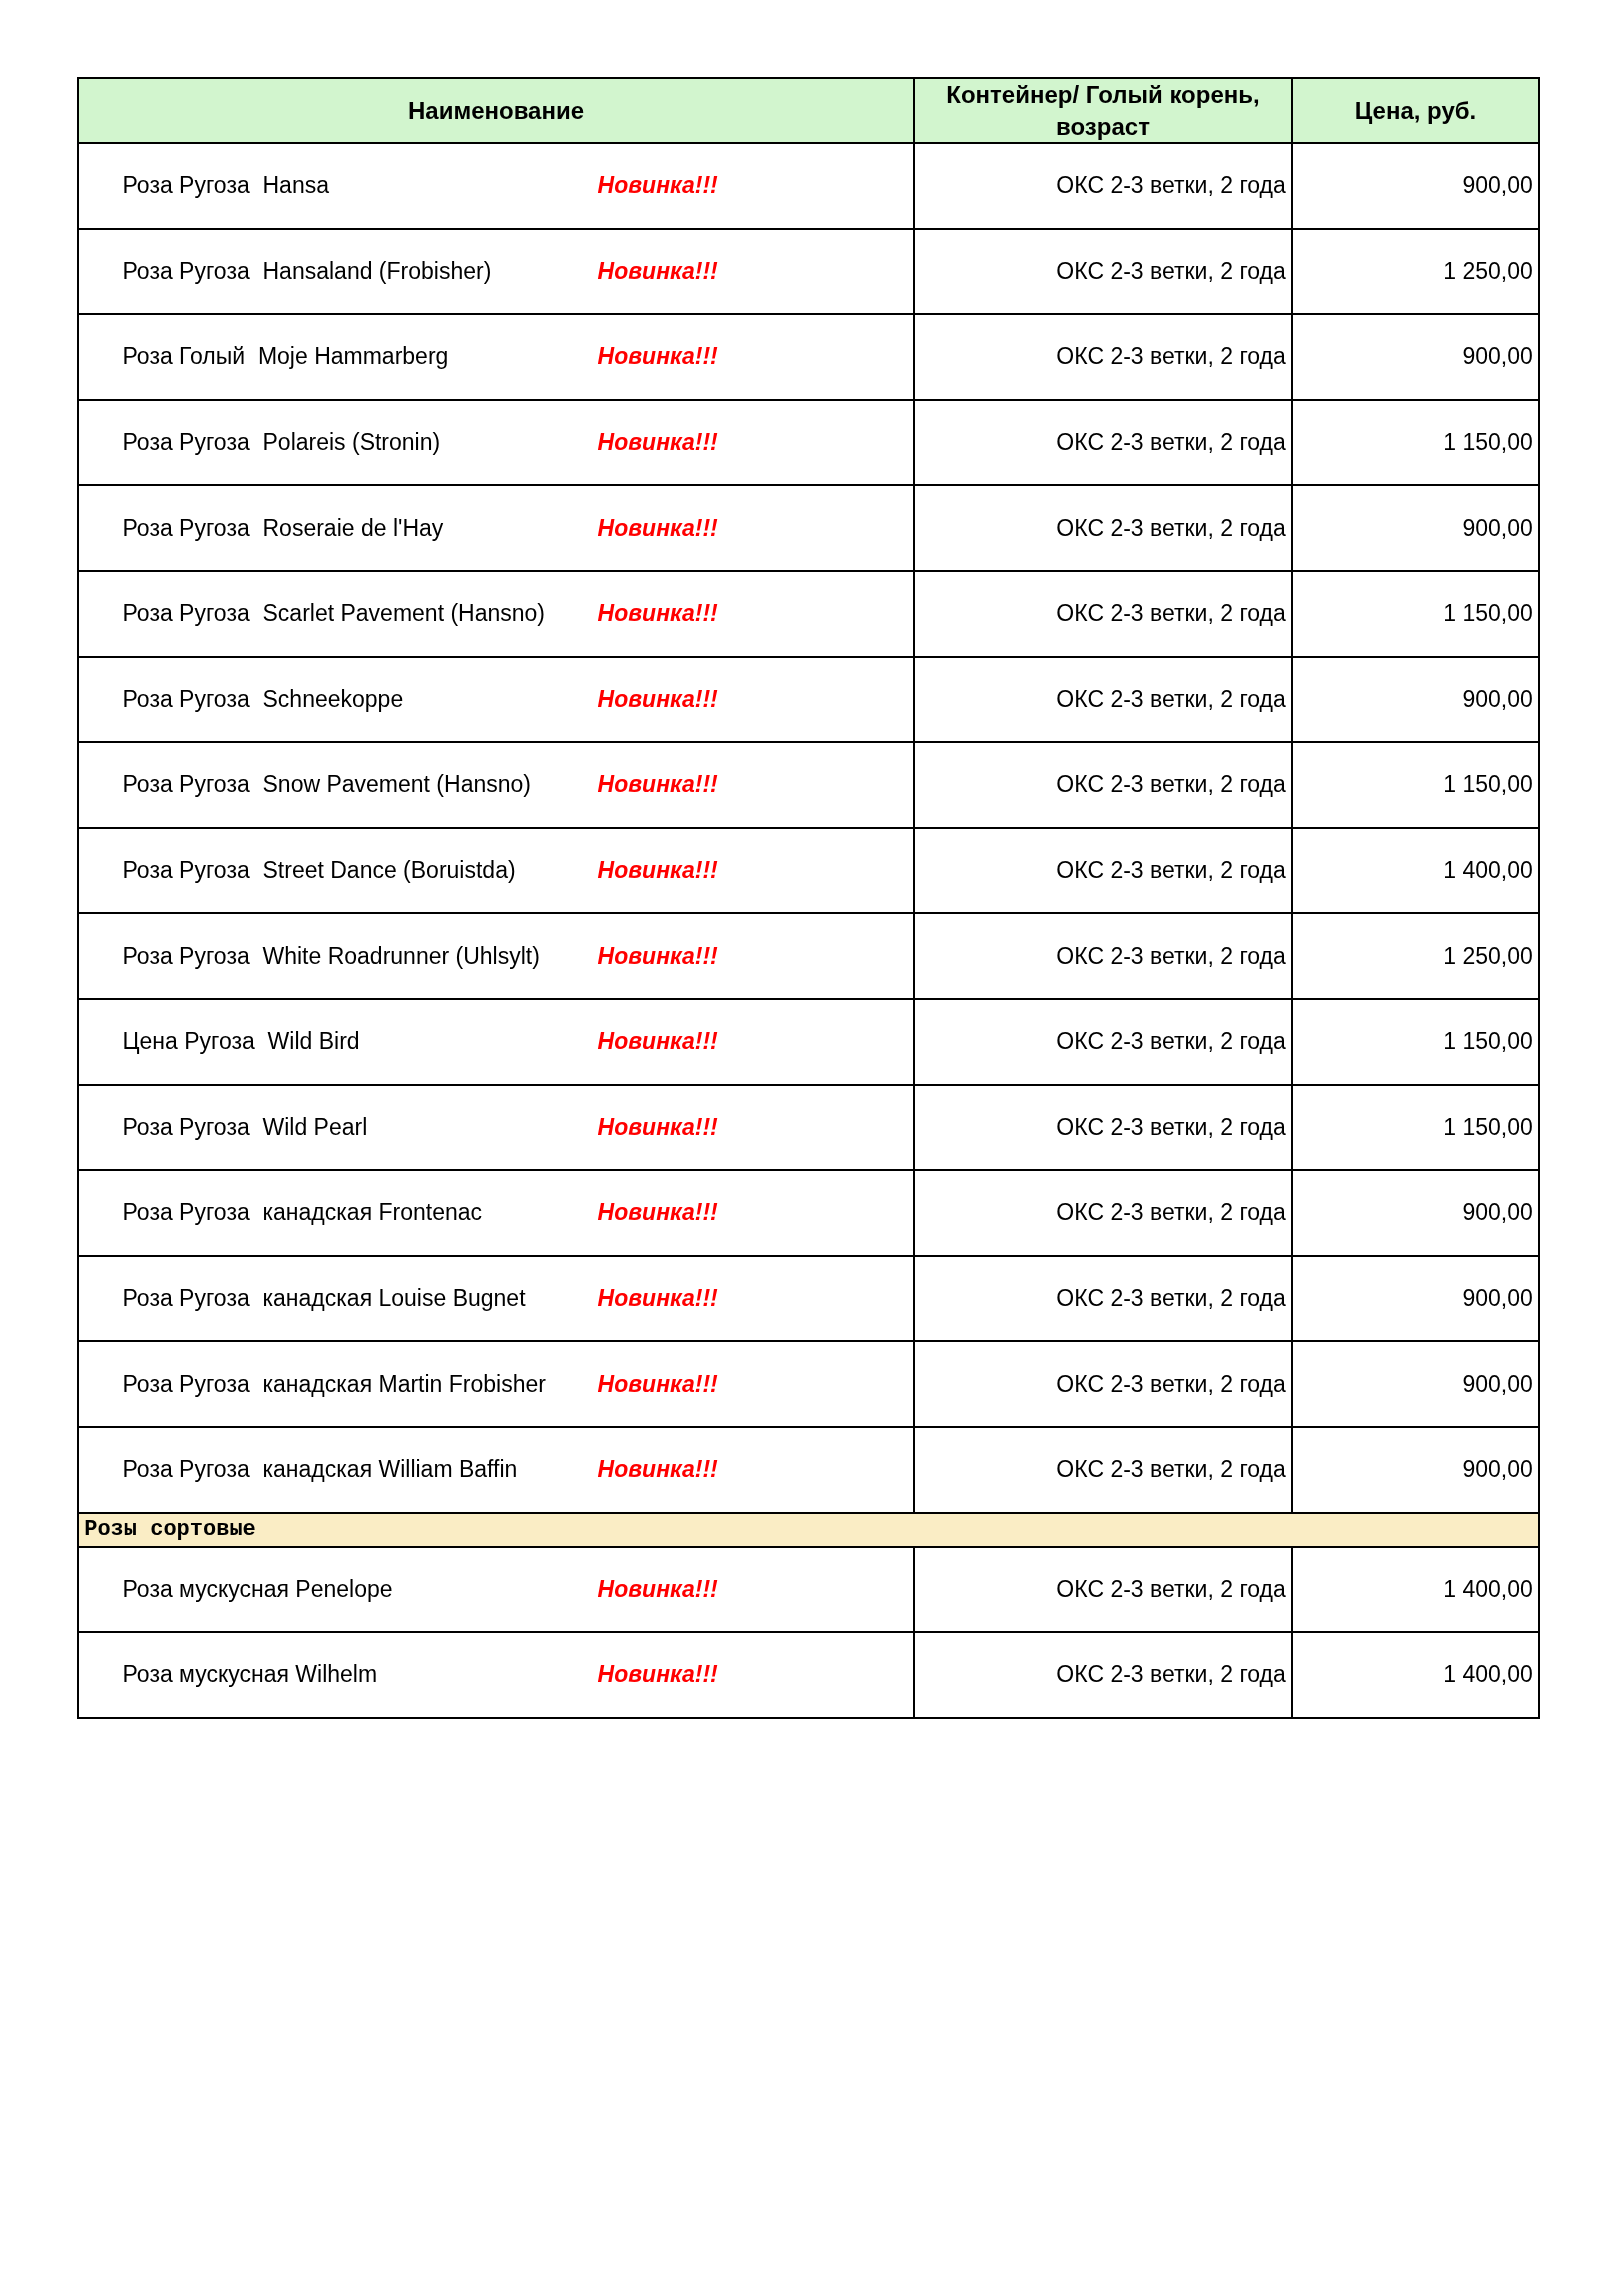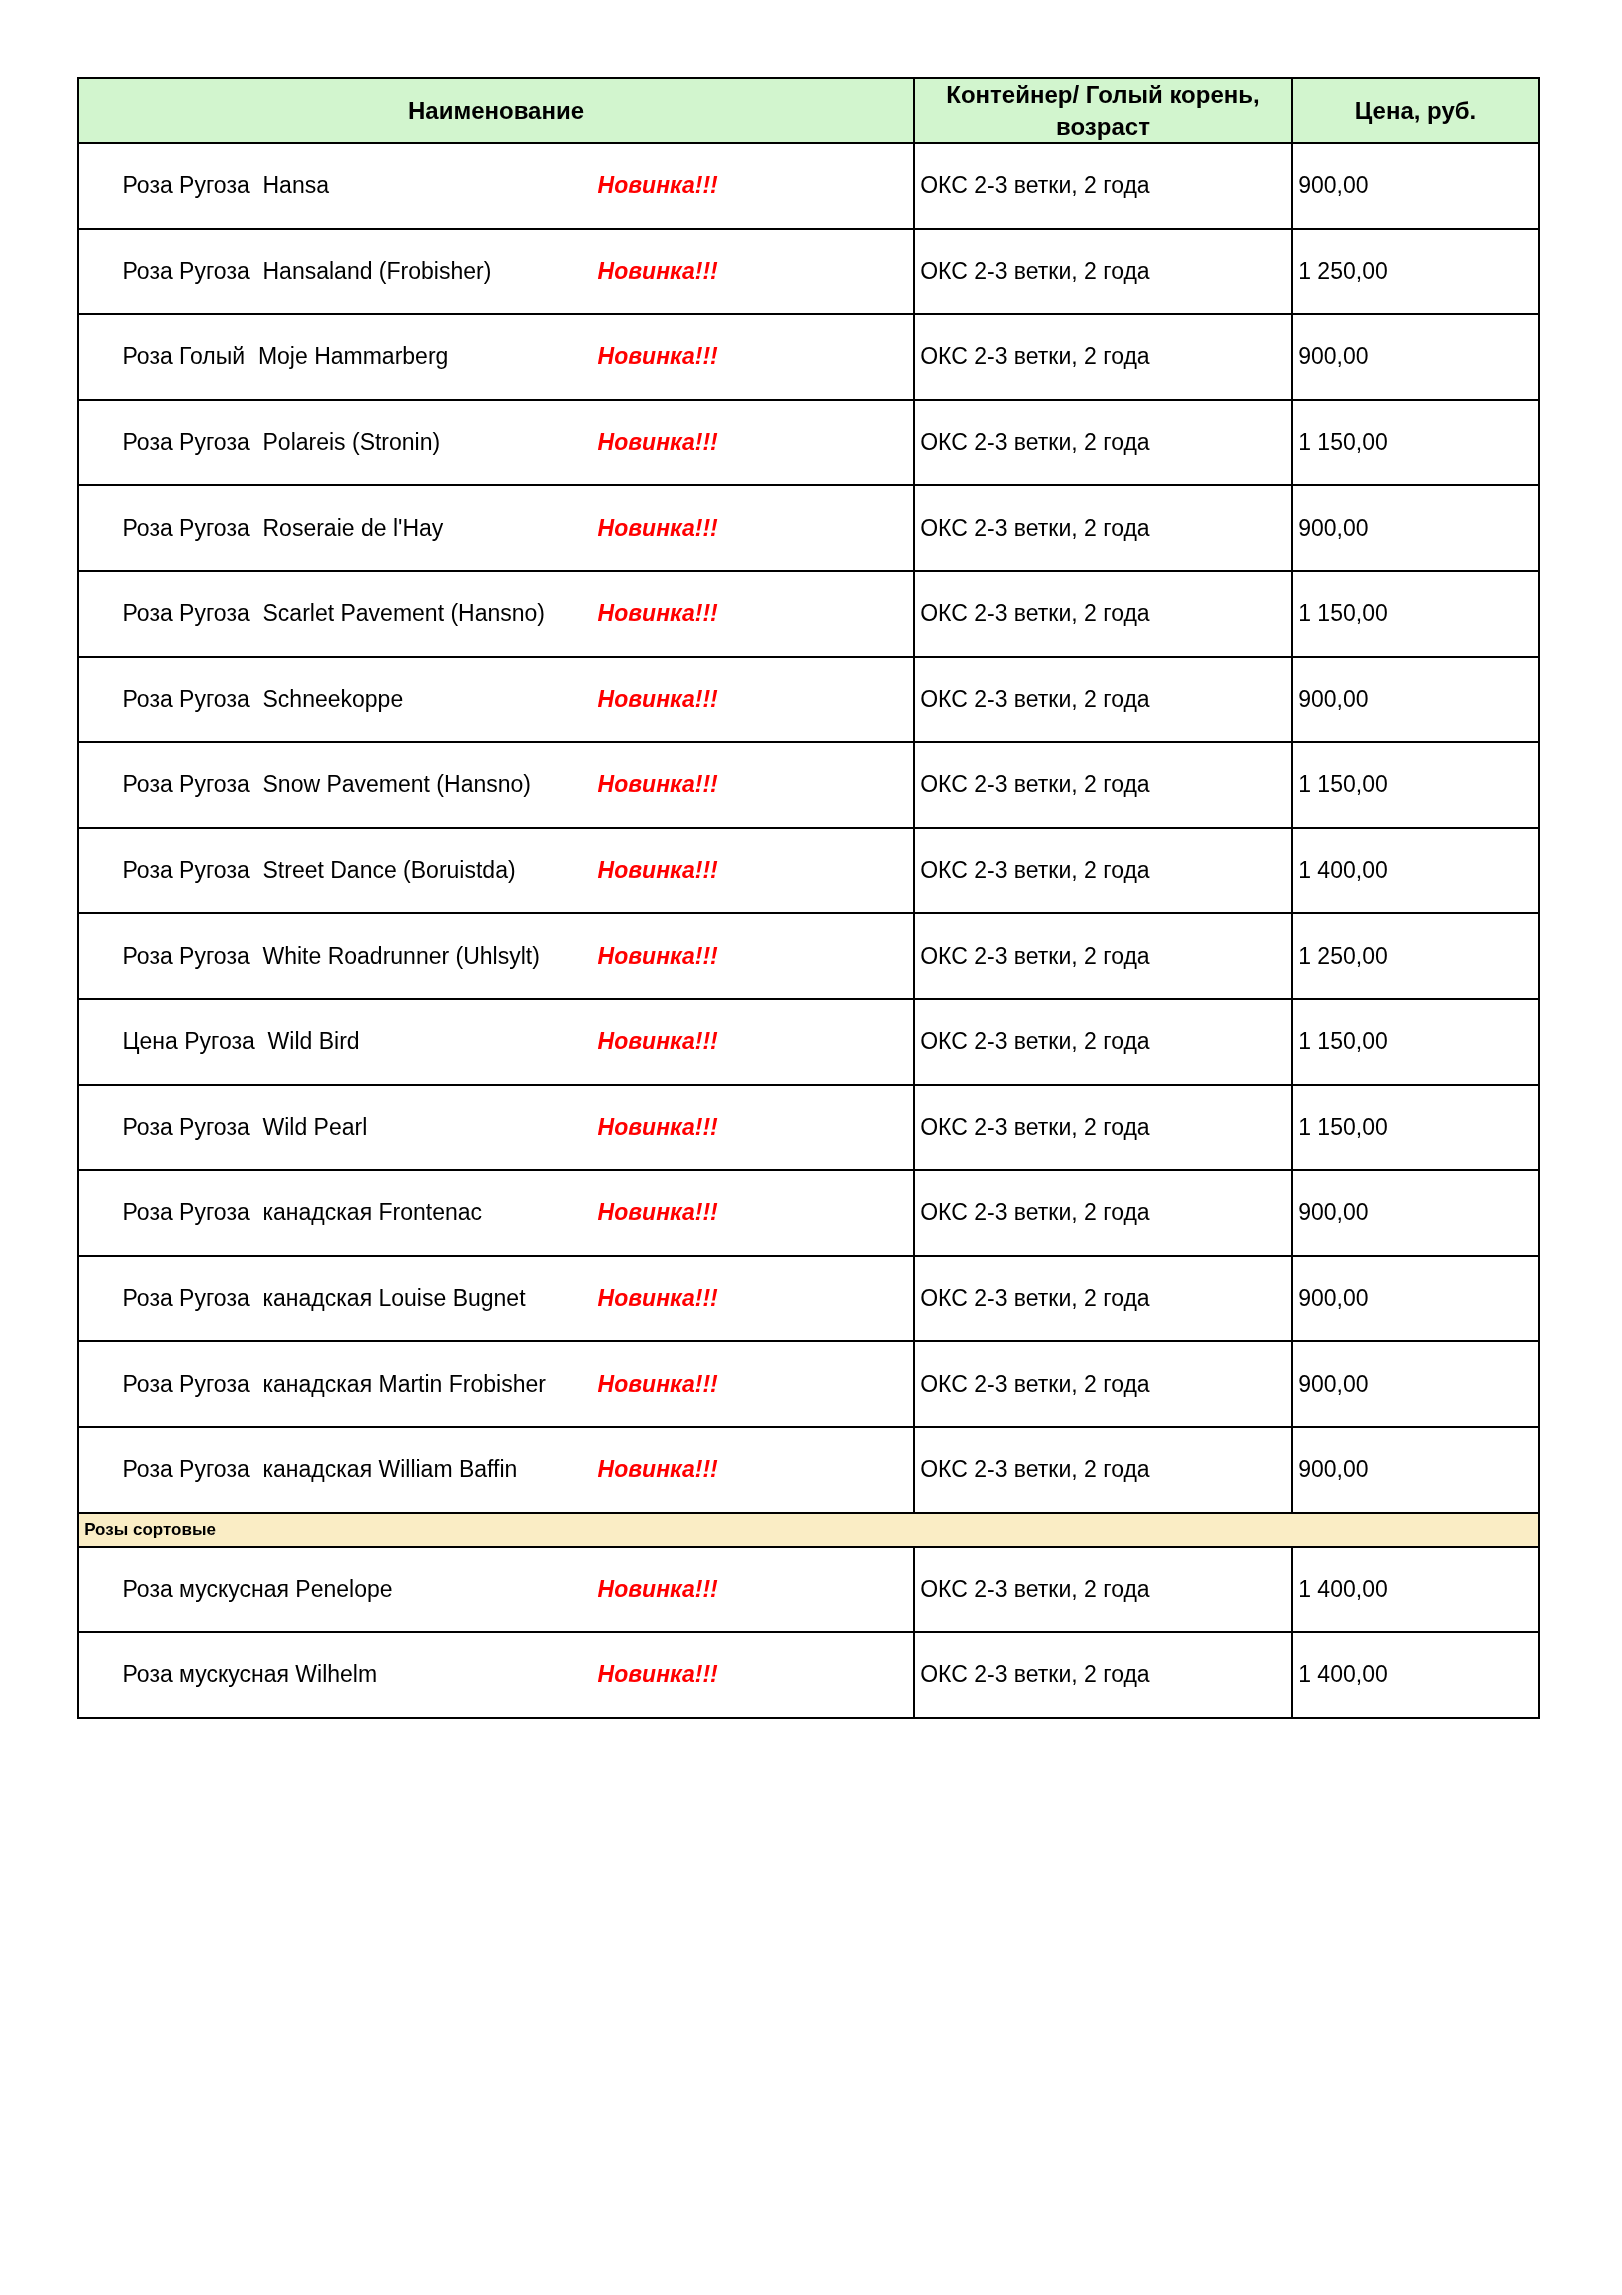--- a/index.html
+++ b/index.html
@@ -61,32 +61,33 @@
     white-space:pre;
   }
   .badge{
     color:var(--badge-red);
     font-weight:bold;
     font-style:italic;
     white-space:nowrap;
   }
   td.container-cell,
   td.price-cell{
-    text-align:left;
+    text-align:right;
     white-space:nowrap;
     padding:0 5.2px;
     margin-top:40px;
   }
   tr.section-row td{
     background:var(--section-bg);
     font-weight:bold;
-    font-size:17px;
+    font-size:22px;
     text-align:left;
     padding:1.3px 3.9px 1.3px 5.2px;
     height:34px;
+    font-family:Liberation Mono, monospace;
   }
 </style>
 </head>
 <body>
 
 <div class="page">
   <table class="price-table">
     <colgroup>
       <col class="c-name">
       <col class="c-container">

